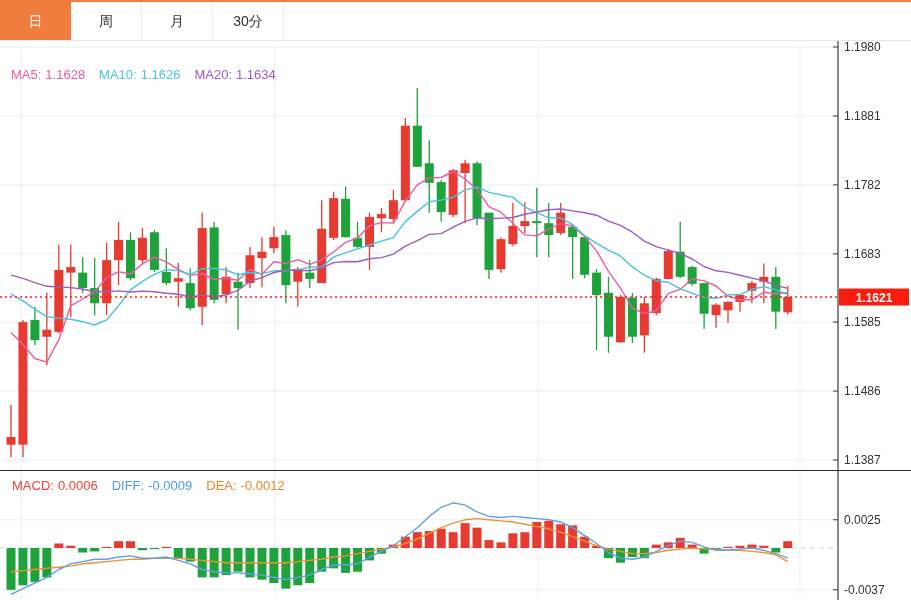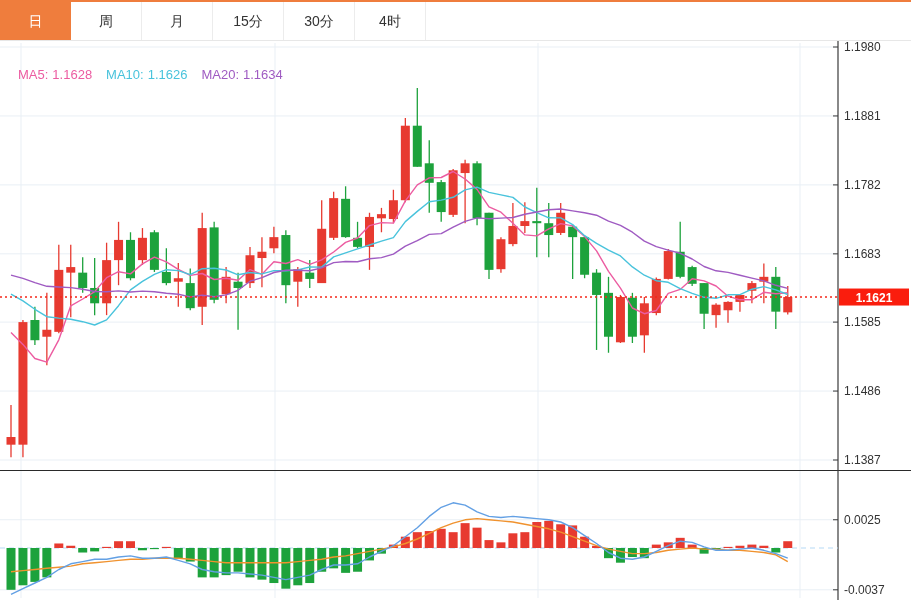--- a/index.html
+++ b/index.html
@@ -22,23 +22,21 @@
   .ma5{color:#ec5ca1;} .ma10{color:#49c3dc;} .ma20{color:#9f5bc2;}
   .macd-t{color:#f04134;} .diff-t{color:#4f9ae8;} .dea-t{color:#f08428;}
 </style>
 </head>
 <body>
 
 <div class="tabbar">
   <div class="tab active">日</div>
   <div class="tab">周</div>
   <div class="tab">月</div>
-  <div class="tab">15分</div>
   <div class="tab">30分</div>
-  <div class="tab">4时</div>
 </div>
 
 <div class="chart-wrap">
   <svg id="chart-svg" width="911" height="559" viewBox="0 0 911 559">
       <line x1="21" y1="2" x2="21" y2="557" stroke="#e9eff5" stroke-width="1"></line>
       <line x1="275" y1="2" x2="275" y2="557" stroke="#e9eff5" stroke-width="1"></line>
       <line x1="538" y1="2" x2="538" y2="557" stroke="#e9eff5" stroke-width="1"></line>
       <line x1="800" y1="2" x2="800" y2="557" stroke="#e9eff5" stroke-width="1"></line>
       <line x1="0" y1="6" x2="838" y2="6" stroke="#e9eff5" stroke-width="1"></line>
       <line x1="0" y1="74.94940978077597" x2="838" y2="74.94940978077597" stroke="#e9eff5" stroke-width="1"></line>
@@ -272,17 +270,20 @@
       <text x="844" y="423" fill="#333" text-anchor="start" font-size="12" font-family="Liberation Sans, sans-serif">1.1387</text>
       <line x1="833" y1="478.75" x2="838" y2="478.75" stroke="#3a3a3a" stroke-width="1"></line>
       <text x="844" y="482.75" fill="#333" text-anchor="start" font-size="12" font-family="Liberation Sans, sans-serif">0.0025</text>
       <line x1="833" y1="548.81" x2="838" y2="548.81" stroke="#3a3a3a" stroke-width="1"></line>
       <text x="844" y="552.81" fill="#333" text-anchor="start" font-size="12" font-family="Liberation Sans, sans-serif">-0.0037</text>
       <rect x="839" y="247.52866779089447" width="70" height="17" fill="#fa1d0d"></rect>
       <text x="874" y="260.5286677908945" fill="#fff" text-anchor="middle" font-size="12" font-family="Liberation Sans, sans-serif" font-weight="bold">1.1621</text>
     </svg>
 
 
-  <div class="legend" style="left:18px;top:26px;">
+  <div class="legend" style="left:11px;top:26px;">
     <span class="ma5">MA5:</span><span class="ma5 gap">1.1628</span><span class="ma10">MA10:</span><span class="ma10 gap">1.1626</span><span class="ma20">MA20:</span><span class="ma20">1.1634</span>
   </div>
 
+  <div class="legend" style="left:12px;top:437px;">
+    <span class="macd-t">MACD:</span><span class="macd-t gap">0.0006</span><span class="diff-t">DIFF:</span><span class="diff-t gap">-0.0009</span><span class="dea-t">DEA:</span><span class="dea-t">-0.0012</span>
+  </div>
 </div>
 
 </body></html>

